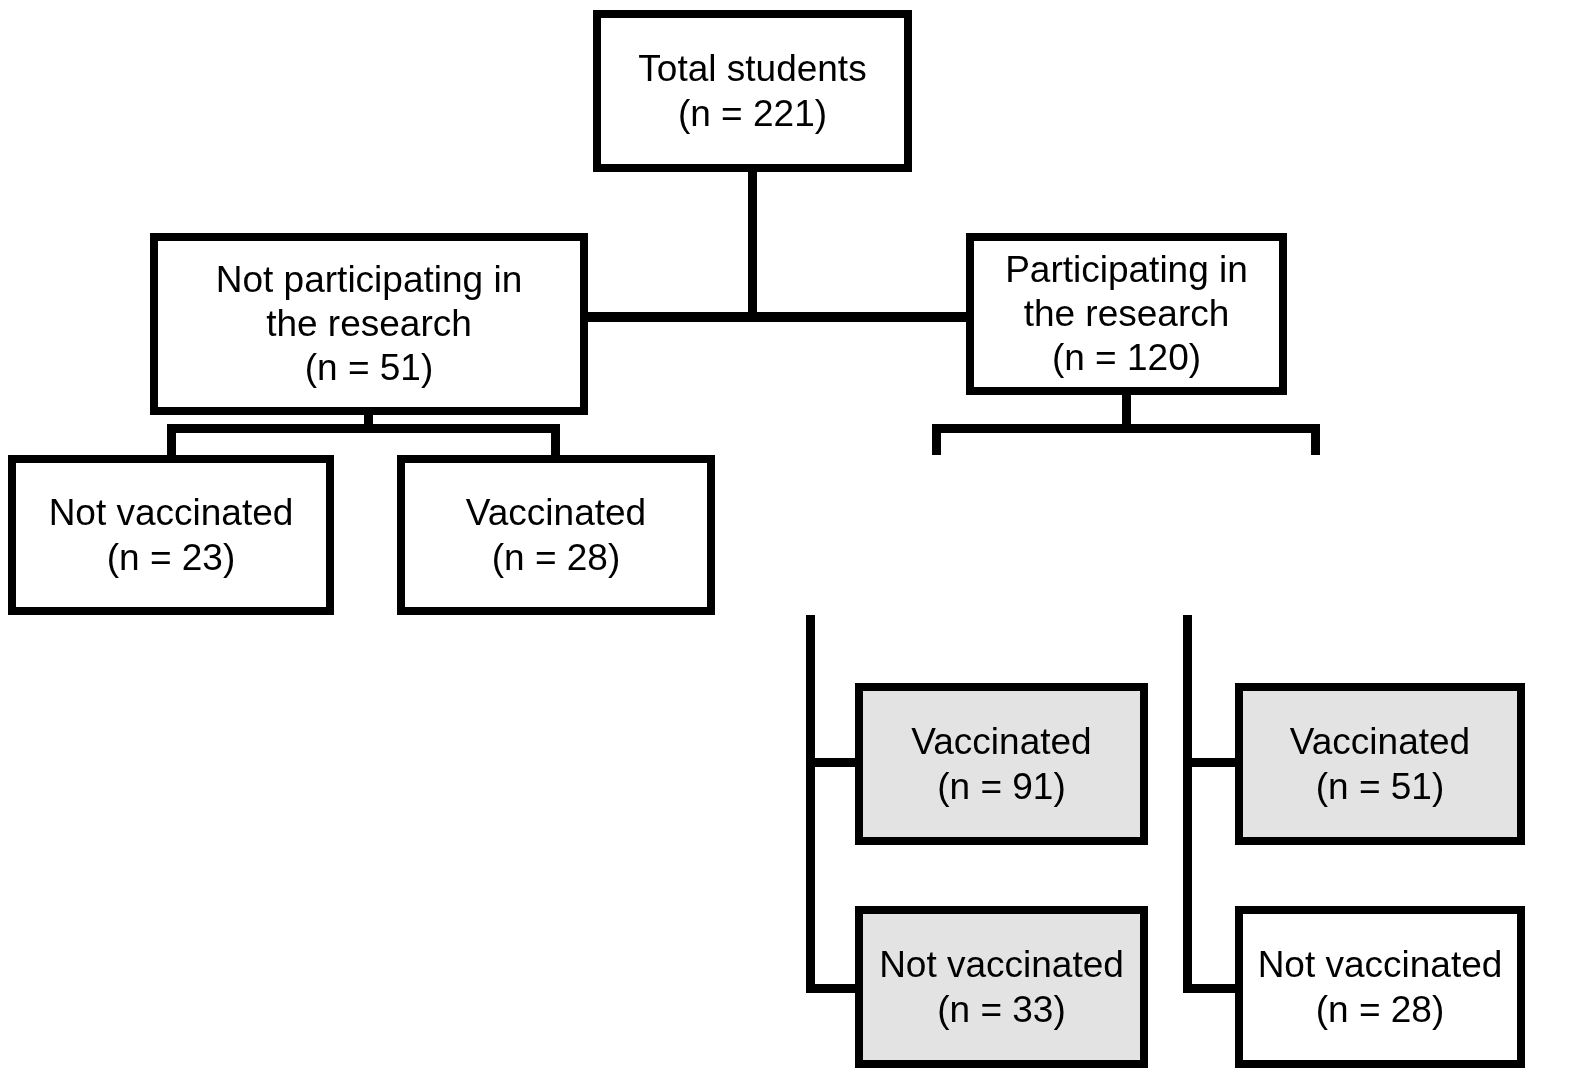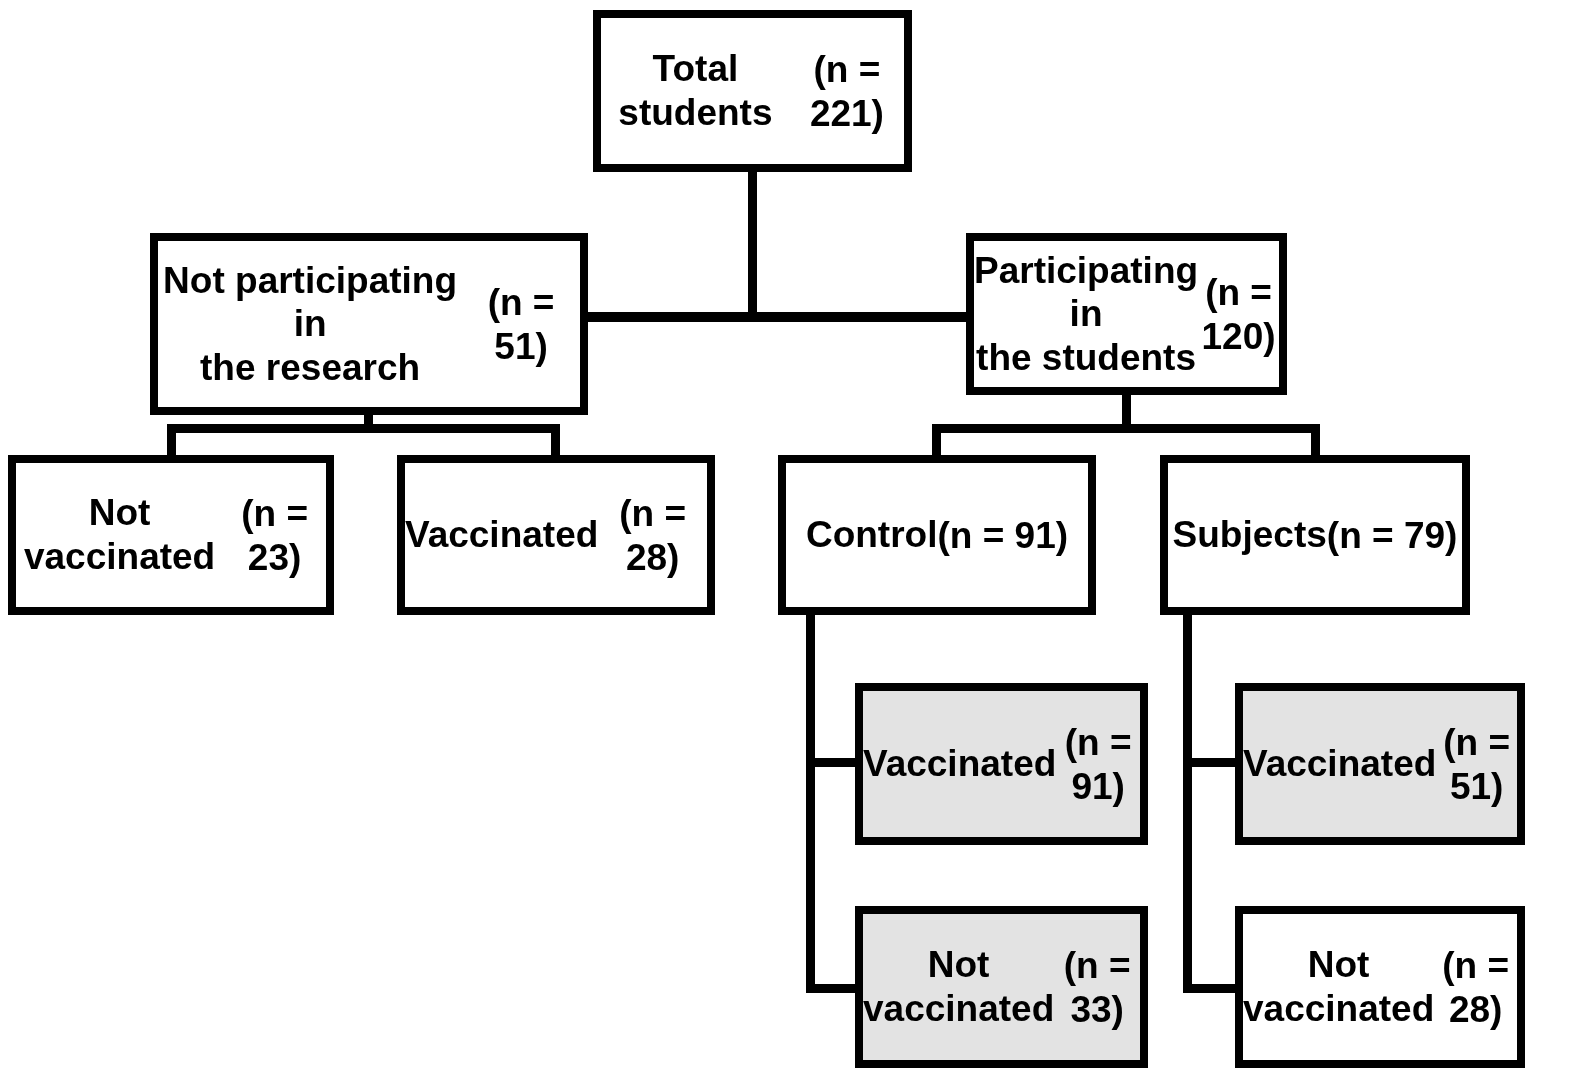--- a/index.html
+++ b/index.html
@@ -16,26 +16,26 @@
     background:var(--bg);
     font-family:"Liberation Sans", sans-serif;
     overflow:hidden;
   }
   .box{
     position:absolute;
     box-sizing:border-box;
     border:8px solid var(--line);
     background:var(--fill);
     display:flex;
-    flex-direction:row;
+    flex-direction:column;
     align-items:center;
     justify-content:center;
     text-align:center;
     color:var(--text);
-    font-weight:bold;
+    font-weight:normal;
     font-size:37px;
     line-height:1.18;
     z-index:2;
   }
   .box.shaded{background:var(--fill-shaded);}
   .label{white-space:pre-line;}
   .count{margin-top:1px;}
   .line{
     position:absolute;
     background:var(--line);
@@ -74,43 +74,35 @@
   </div>
 
   <div class="box" style="left:150px;top:233px;width:438px;height:182px">
     <div class="label">Not participating in
 the research</div>
     <div class="count">(n = 51)</div>
   </div>
 
   <div class="box" style="left:966px;top:233px;width:321px;height:162px">
     <div class="label">Participating in
-the students</div>
+the research</div>
     <div class="count">(n = 120)</div>
   </div>
 
   <div class="box" style="left:8px;top:455px;width:326px;height:160px">
     <div class="label">Not vaccinated</div>
     <div class="count">(n = 23)</div>
   </div>
 
   <div class="box" style="left:397px;top:455px;width:318px;height:160px">
     <div class="label">Vaccinated</div>
     <div class="count">(n = 28)</div>
   </div>
 
-  <div class="box" style="left:778px;top:455px;width:318px;height:160px">
-    <div class="label">Control</div>
-    <div class="count">(n = 91)</div>
-  </div>
 
-  <div class="box" style="left:1160px;top:455px;width:310px;height:160px">
-    <div class="label">Subjects</div>
-    <div class="count">(n = 79)</div>
-  </div>
 
   <div class="box shaded" style="left:855px;top:683px;width:293px;height:162px">
     <div class="label">Vaccinated</div>
     <div class="count">(n = 91)</div>
   </div>
 
   <div class="box shaded" style="left:855px;top:906px;width:293px;height:162px">
     <div class="label">Not vaccinated</div>
     <div class="count">(n = 33)</div>
   </div>

